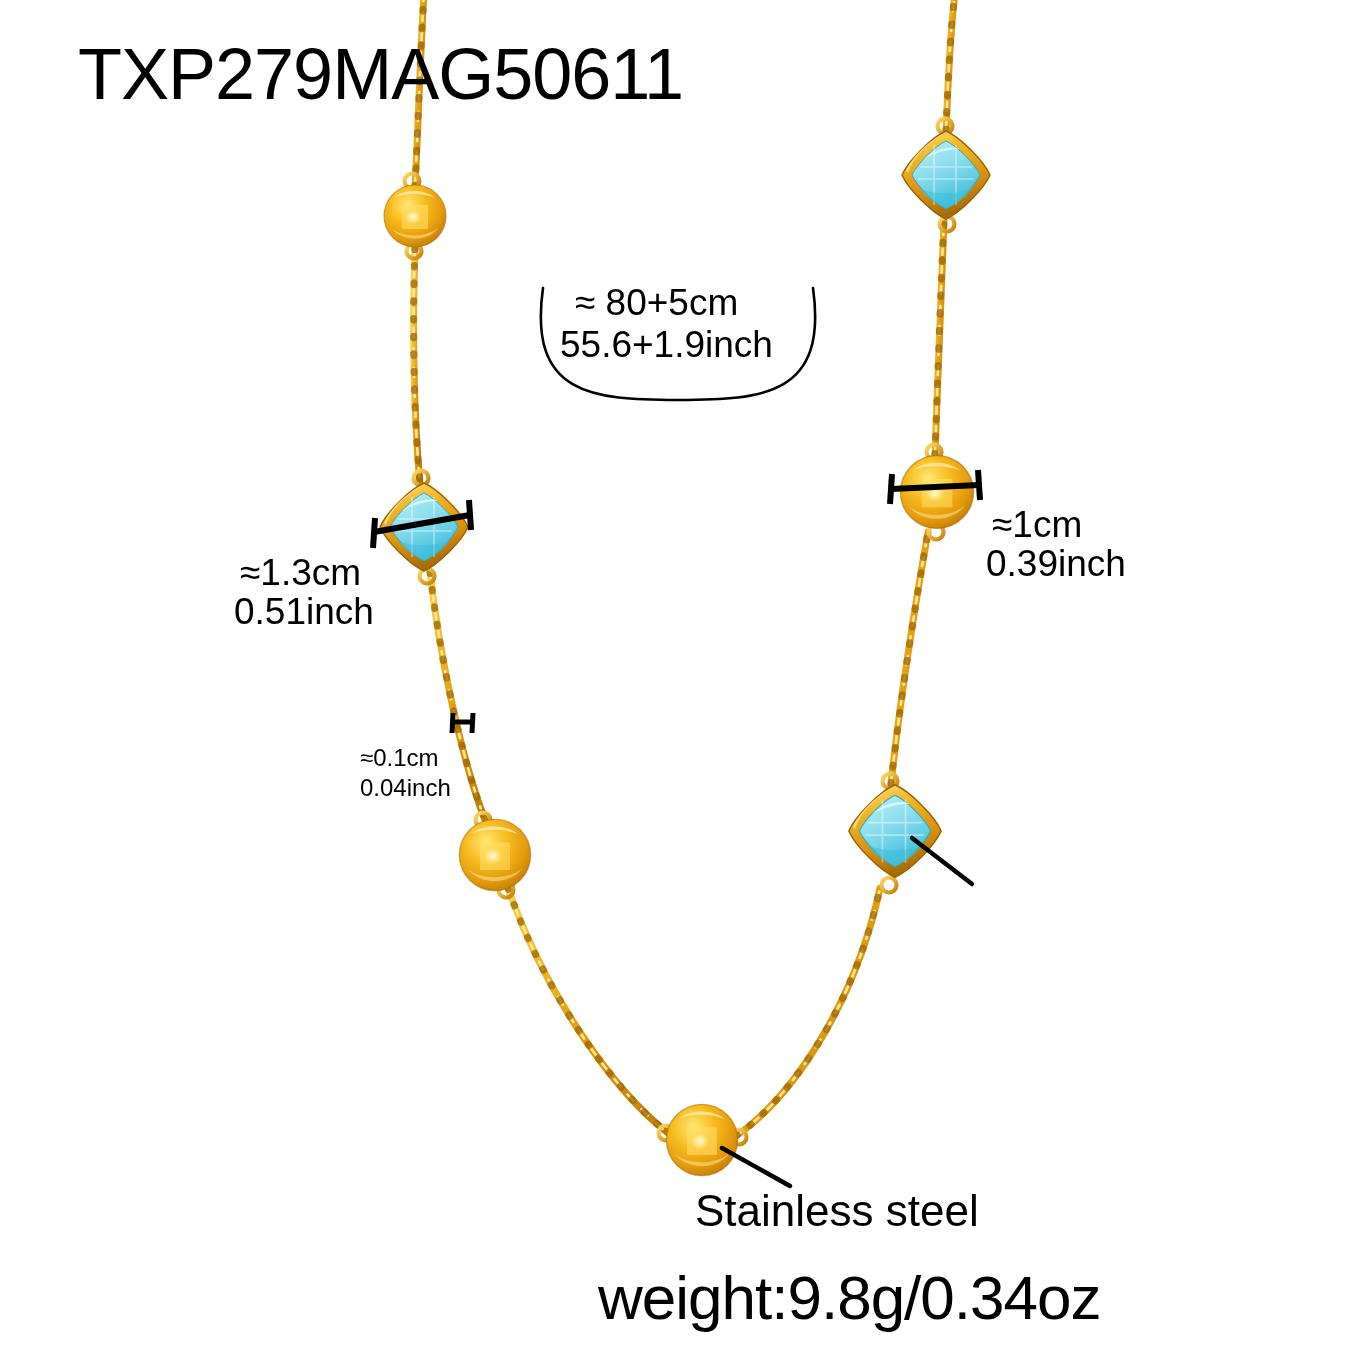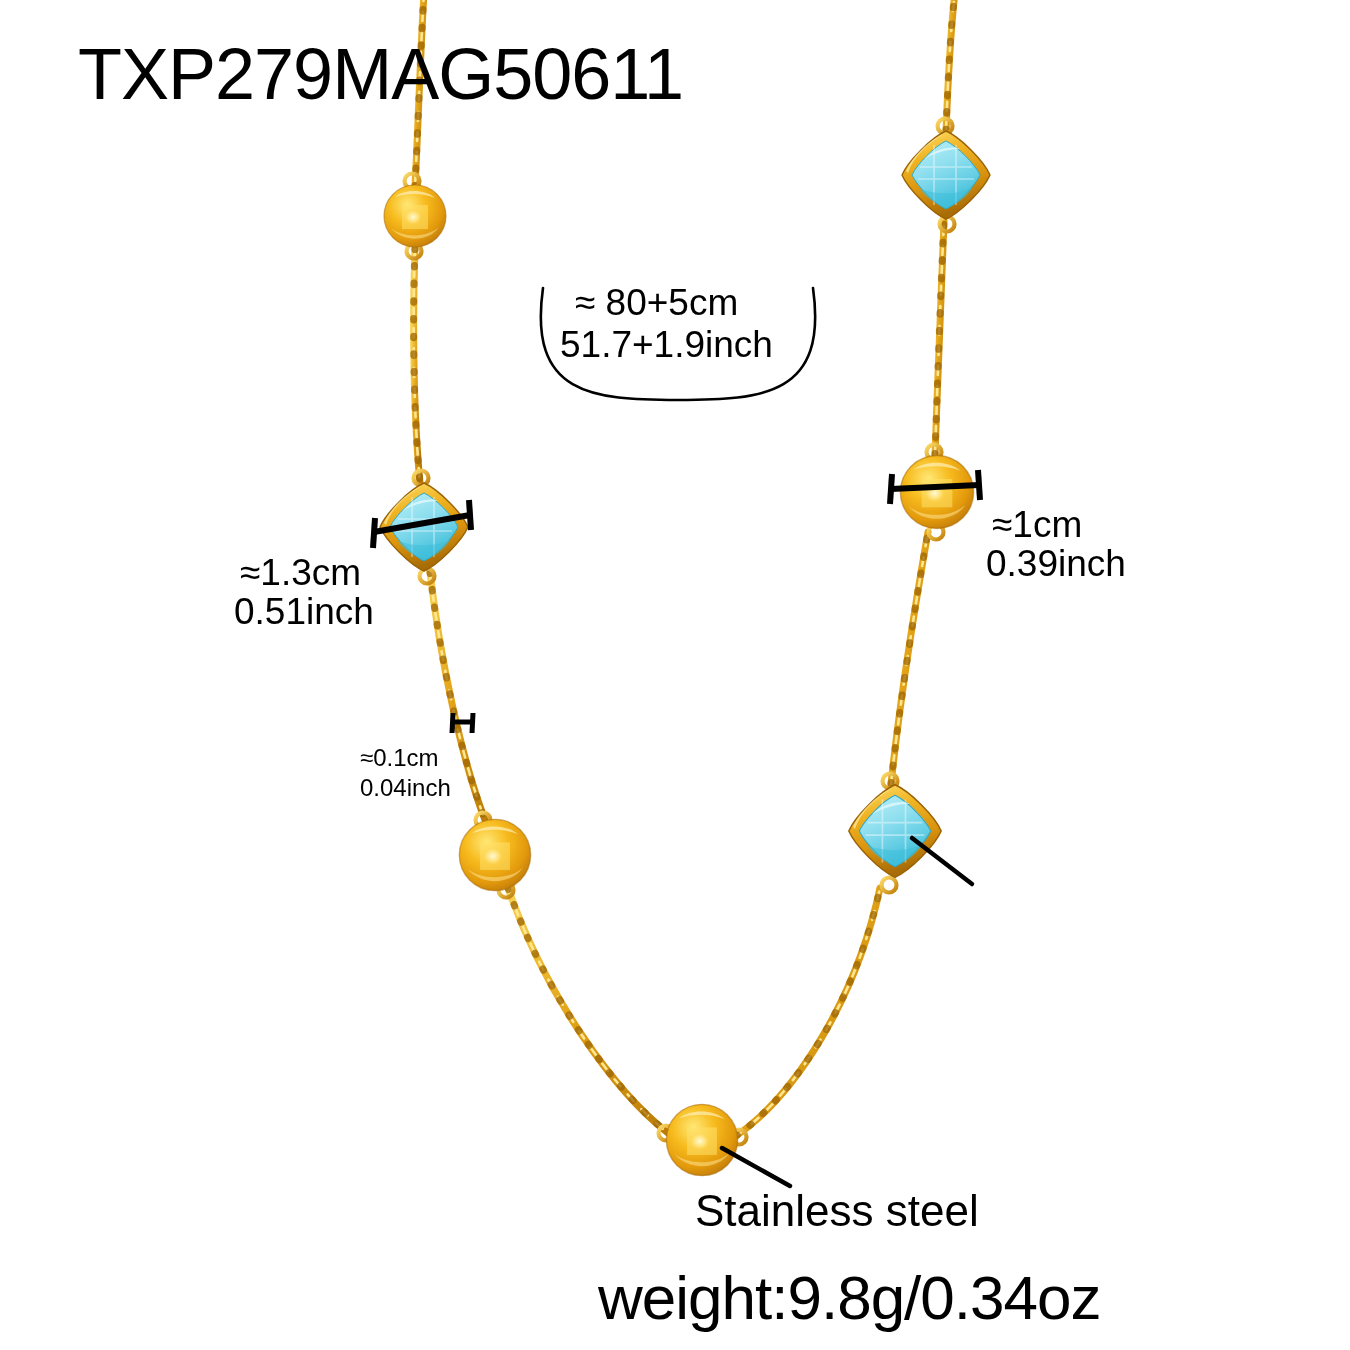--- a/index.html
+++ b/index.html
@@ -223,21 +223,21 @@
 
     <line x1="912" y1="838" x2="972" y2="884" stroke="#000" stroke-width="4.5" stroke-linecap="round"></line>
 
     <line x1="722" y1="1148" x2="790" y2="1186" stroke="#000" stroke-width="4.5" stroke-linecap="round"></line>
   </svg>
 
   <div class="txt" id="sku">TXP279MAG50611</div>
   <div class="txt" id="weight">weight:9.8g/0.34oz</div>
 
   <div class="txt" id="len-l1">≈ 80+5cm</div>
-  <div class="txt" id="len-l2">51.7+1.9inch</div>
+  <div class="txt" id="len-l2">55.6+1.9inch</div>
 
   <div class="txt" id="glass-dim-l1">≈1.3cm</div>
   <div class="txt" id="glass-dim-l2">0.51inch</div>
 
   <div class="txt" id="ball-dim-l1">≈1cm</div>
   <div class="txt" id="ball-dim-l2">0.39inch</div>
 
   <div class="txt" id="chain-dim-l1">≈0.1cm</div>
   <div class="txt" id="chain-dim-l2">0.04inch</div>
 

